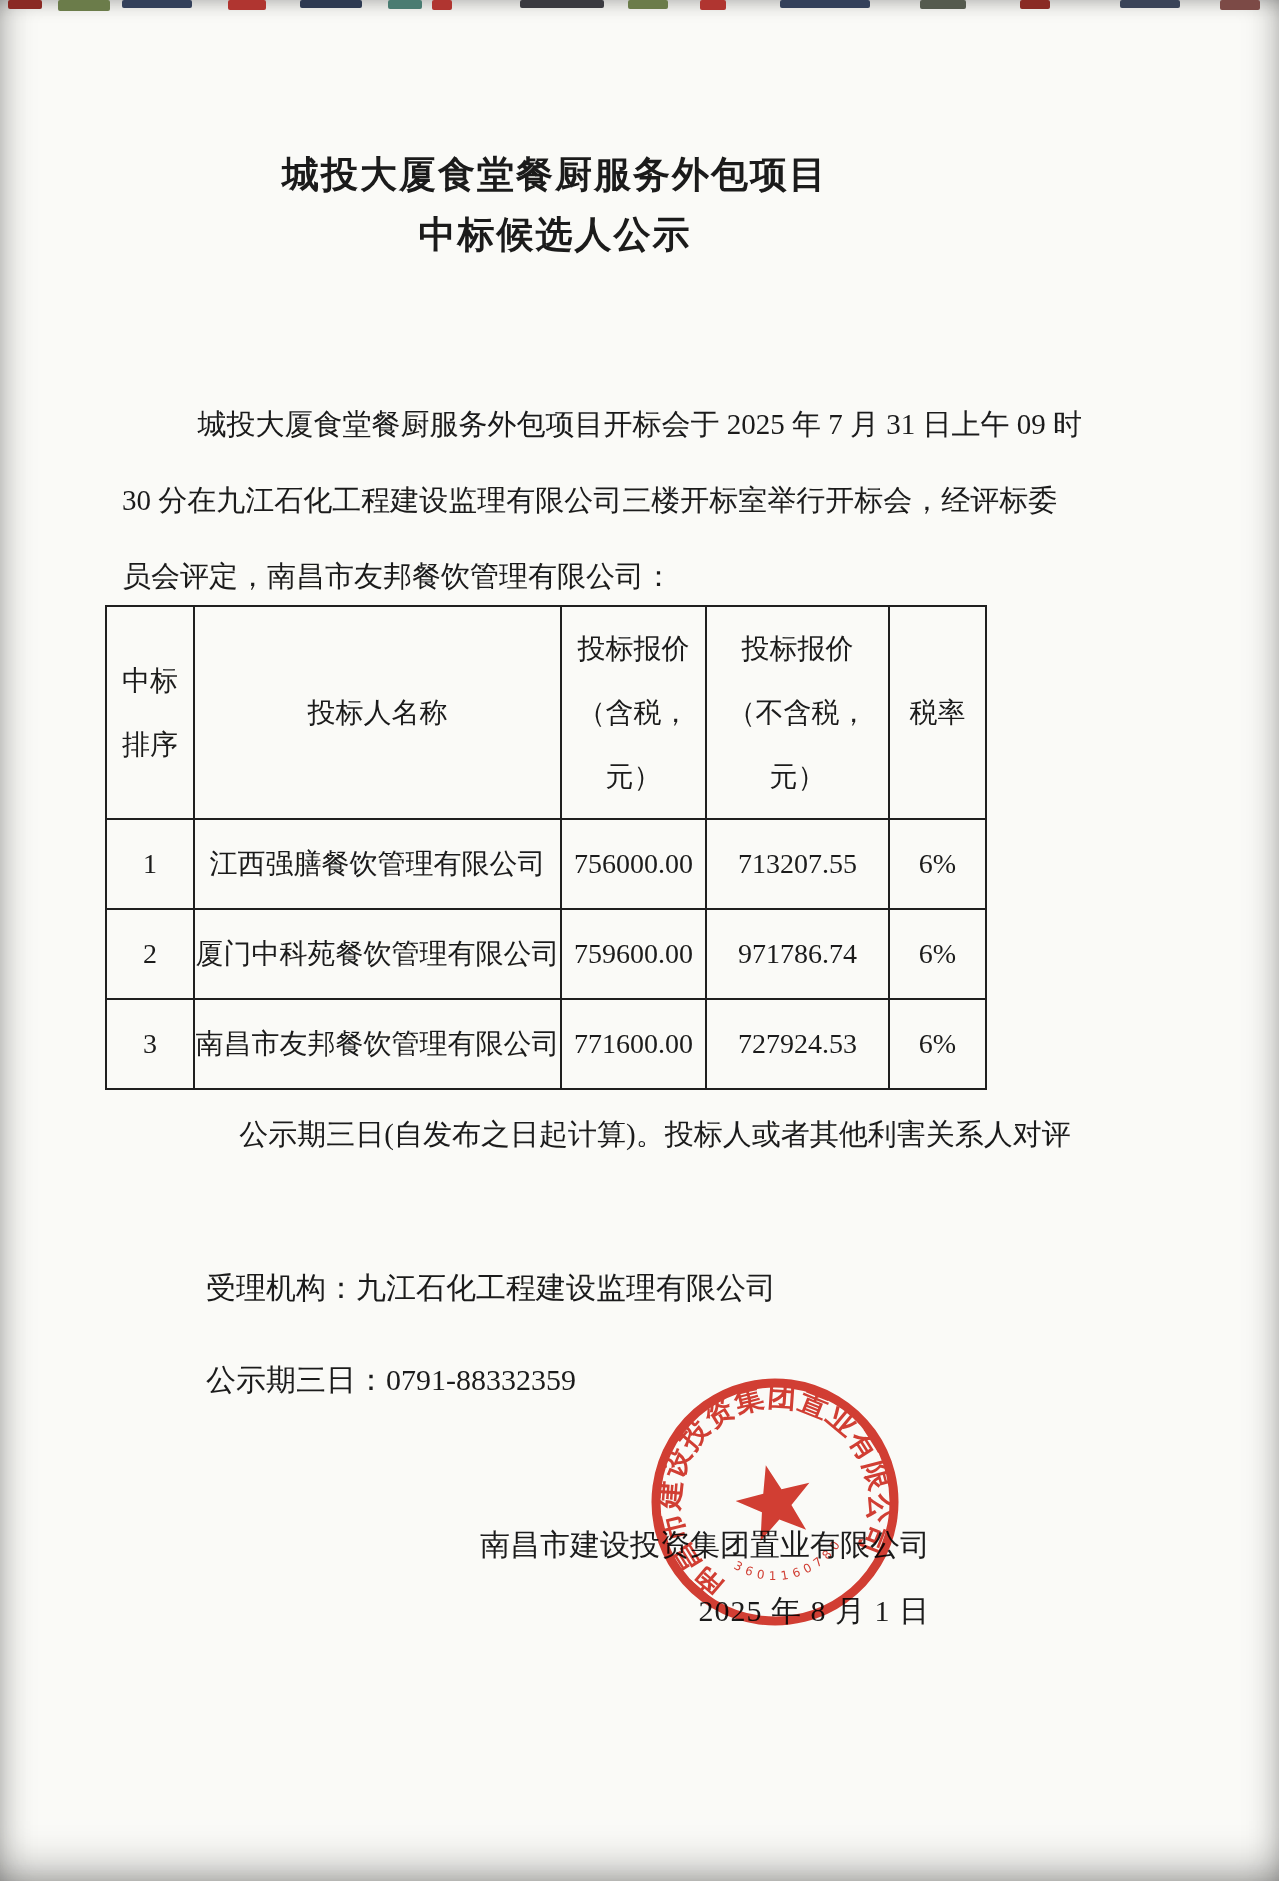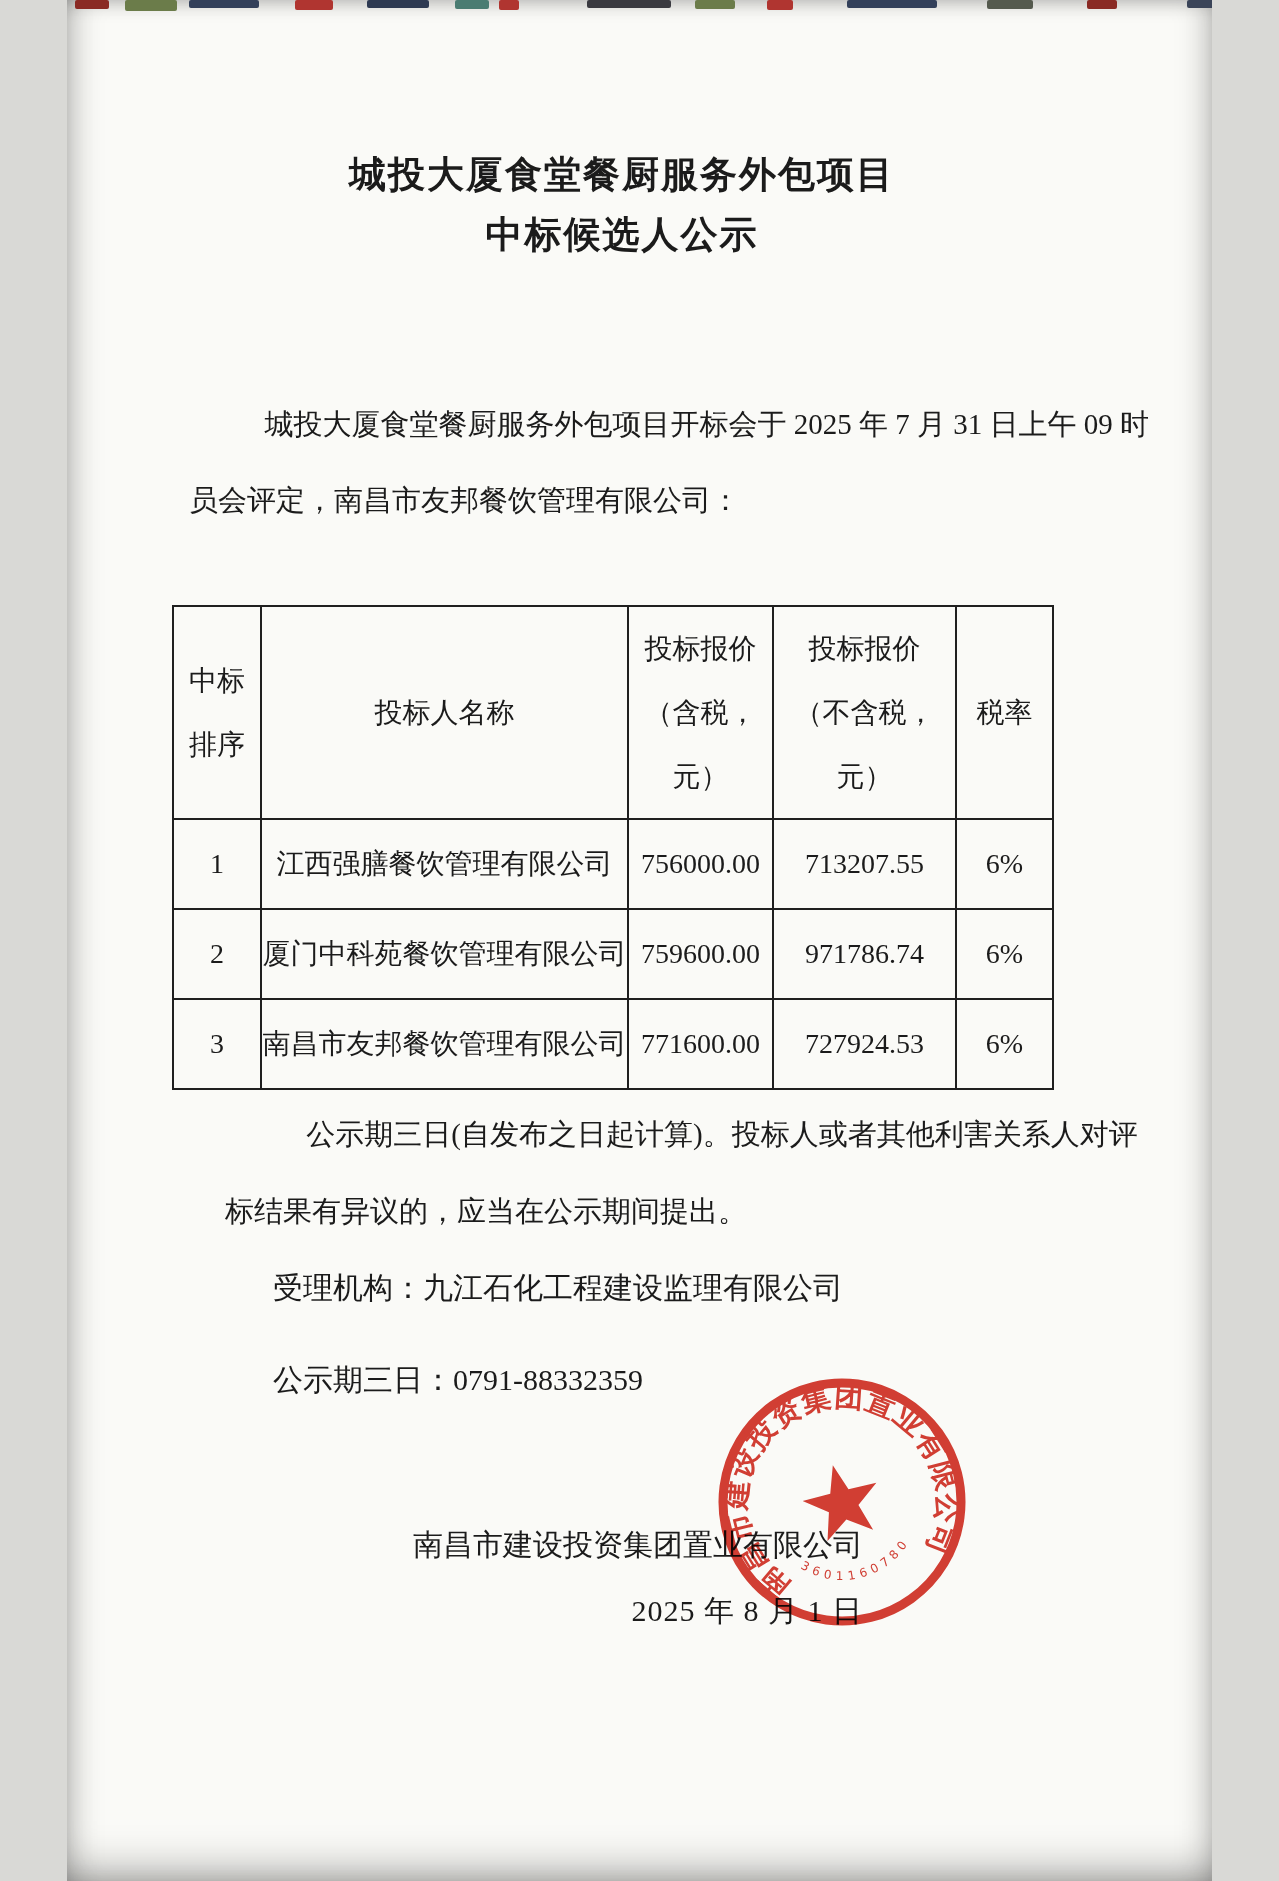--- a/index.html
+++ b/index.html
@@ -1,29 +1,28 @@
 <!DOCTYPE html>
 <html><head>
 <meta charset="utf-8">
 <style>
   html,body { margin:0; padding:0; background:#d9d9d6; }
   .page {
     position:relative;
-    width:1109px; height:1881px;
+    width:1279px; height:1881px;
     margin:0 auto;
     background:#fafaf7;
     color:#1b1b1b;
     font-family:"Liberation Serif","DejaVu Serif",serif;
     overflow:hidden;
     box-shadow:
       inset 22px 0 34px -20px rgba(0,0,0,.28),
       inset -22px 0 34px -20px rgba(0,0,0,.25),
       inset 0 -30px 44px -22px rgba(0,0,0,.35),
       inset 0 16px 22px -16px rgba(0,0,0,.28);
-    padding-left: 36px;
   }
   
   .edge-noise { position:absolute; top:0; left:0; width:100%; height:14px; }
   .edge-noise span { position:absolute; top:0; display:block; border-radius:2px; }
   .edge-noise span:nth-of-type(1)  { left:8px;    width:34px;  height:9px;  background:#8a2a24; }
   .edge-noise span:nth-of-type(2)  { left:58px;   width:52px;  height:11px; background:#6b7c4a; }
   .edge-noise span:nth-of-type(3)  { left:122px;  width:70px;  height:8px;  background:#33405a; }
   .edge-noise span:nth-of-type(4)  { left:228px;  width:38px;  height:10px; background:#b03530; }
   .edge-noise span:nth-of-type(5)  { left:300px;  width:62px;  height:8px;  background:#2e3a52; }
   .edge-noise span:nth-of-type(6)  { left:388px;  width:34px;  height:9px;  background:#4a7c72; }
@@ -103,20 +102,21 @@
       <span></span>
       <span></span>
       <span></span>
   </div>
 
   <div class="title title1">城投大厦食堂餐厨服务外包项目</div>
   <div class="title title2">中标候选人公示</div>
 
   <div class="intro">
     <div class="line first">城投大厦食堂餐厨服务外包项目开标会于 2025 年 7 月 31 日上午 09 时</div>
+    <div class="line">30 分在九江石化工程建设监理有限公司三楼开标室举行开标会，经评标委</div>
     <div class="line">员会评定，南昌市友邦餐饮管理有限公司：</div>
   </div>
 
   <table class="bid-table">
     <colgroup>
       <col class="col-rank">
         <col class="col-name">
         <col class="col-tax">
         <col class="col-notax">
         <col class="col-rate">
@@ -154,21 +154,20 @@
         <td>南昌市友邦餐饮管理有限公司</td>
         <td>771600.00</td>
         <td>727924.53</td>
         <td>6%</td>
       </tr>
     </tbody>
   </table>
 
   <div class="notice">
     <div class="line first">公示期三日(自发布之日起计算)。投标人或者其他利害关系人对评</div>
-    <div class="line">标结果有异议的，应当在公示期间提出。</div>
   </div>
 
   <div class="agency">
     <span>受理机构：</span><span>九江石化工程建设监理有限公司</span>
   </div>
 
   <div class="phone">
     <span>公示期三日：</span><span>0791-88332359</span>
   </div>
 

